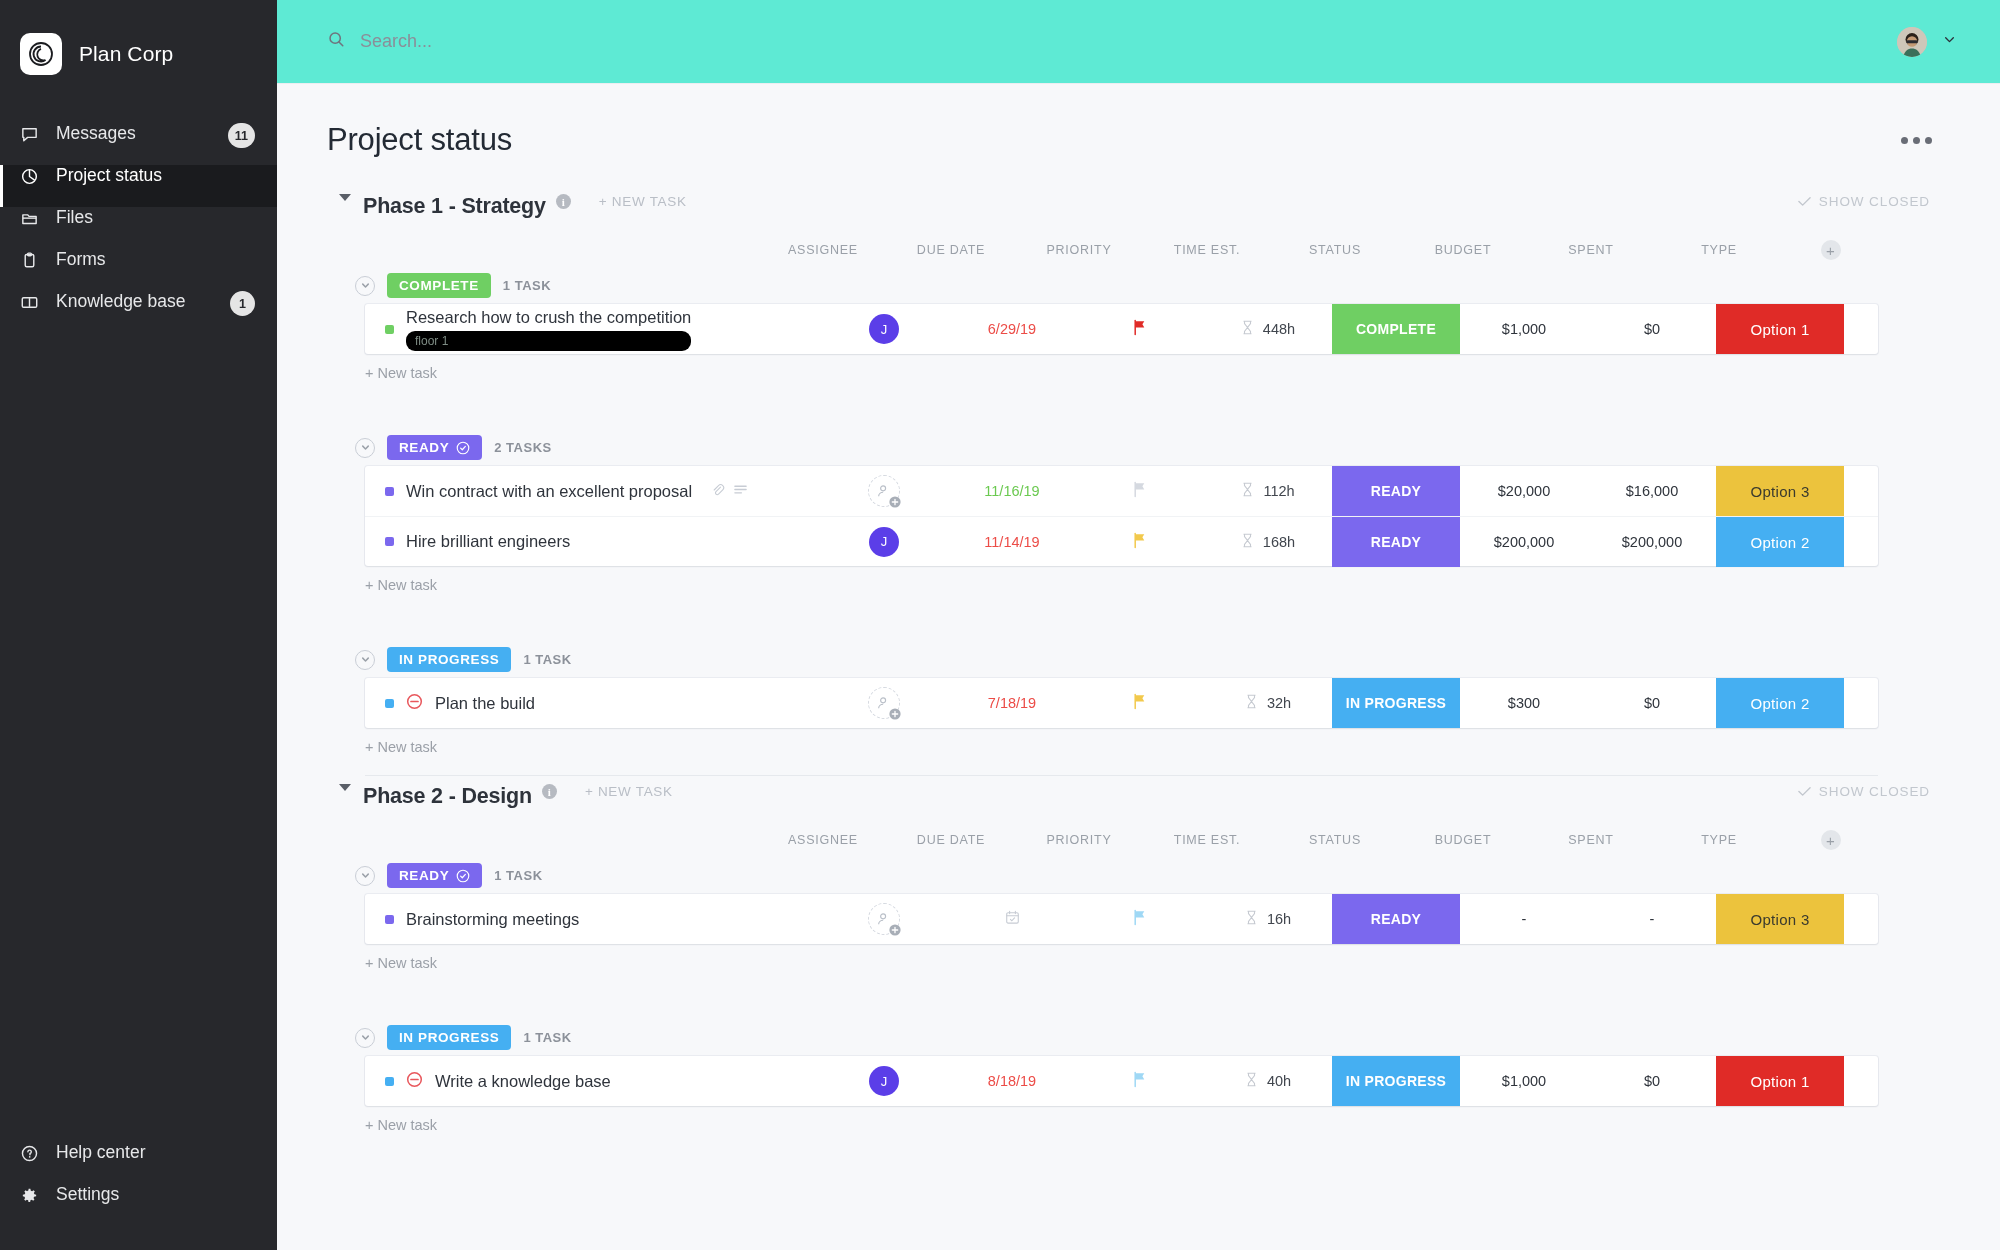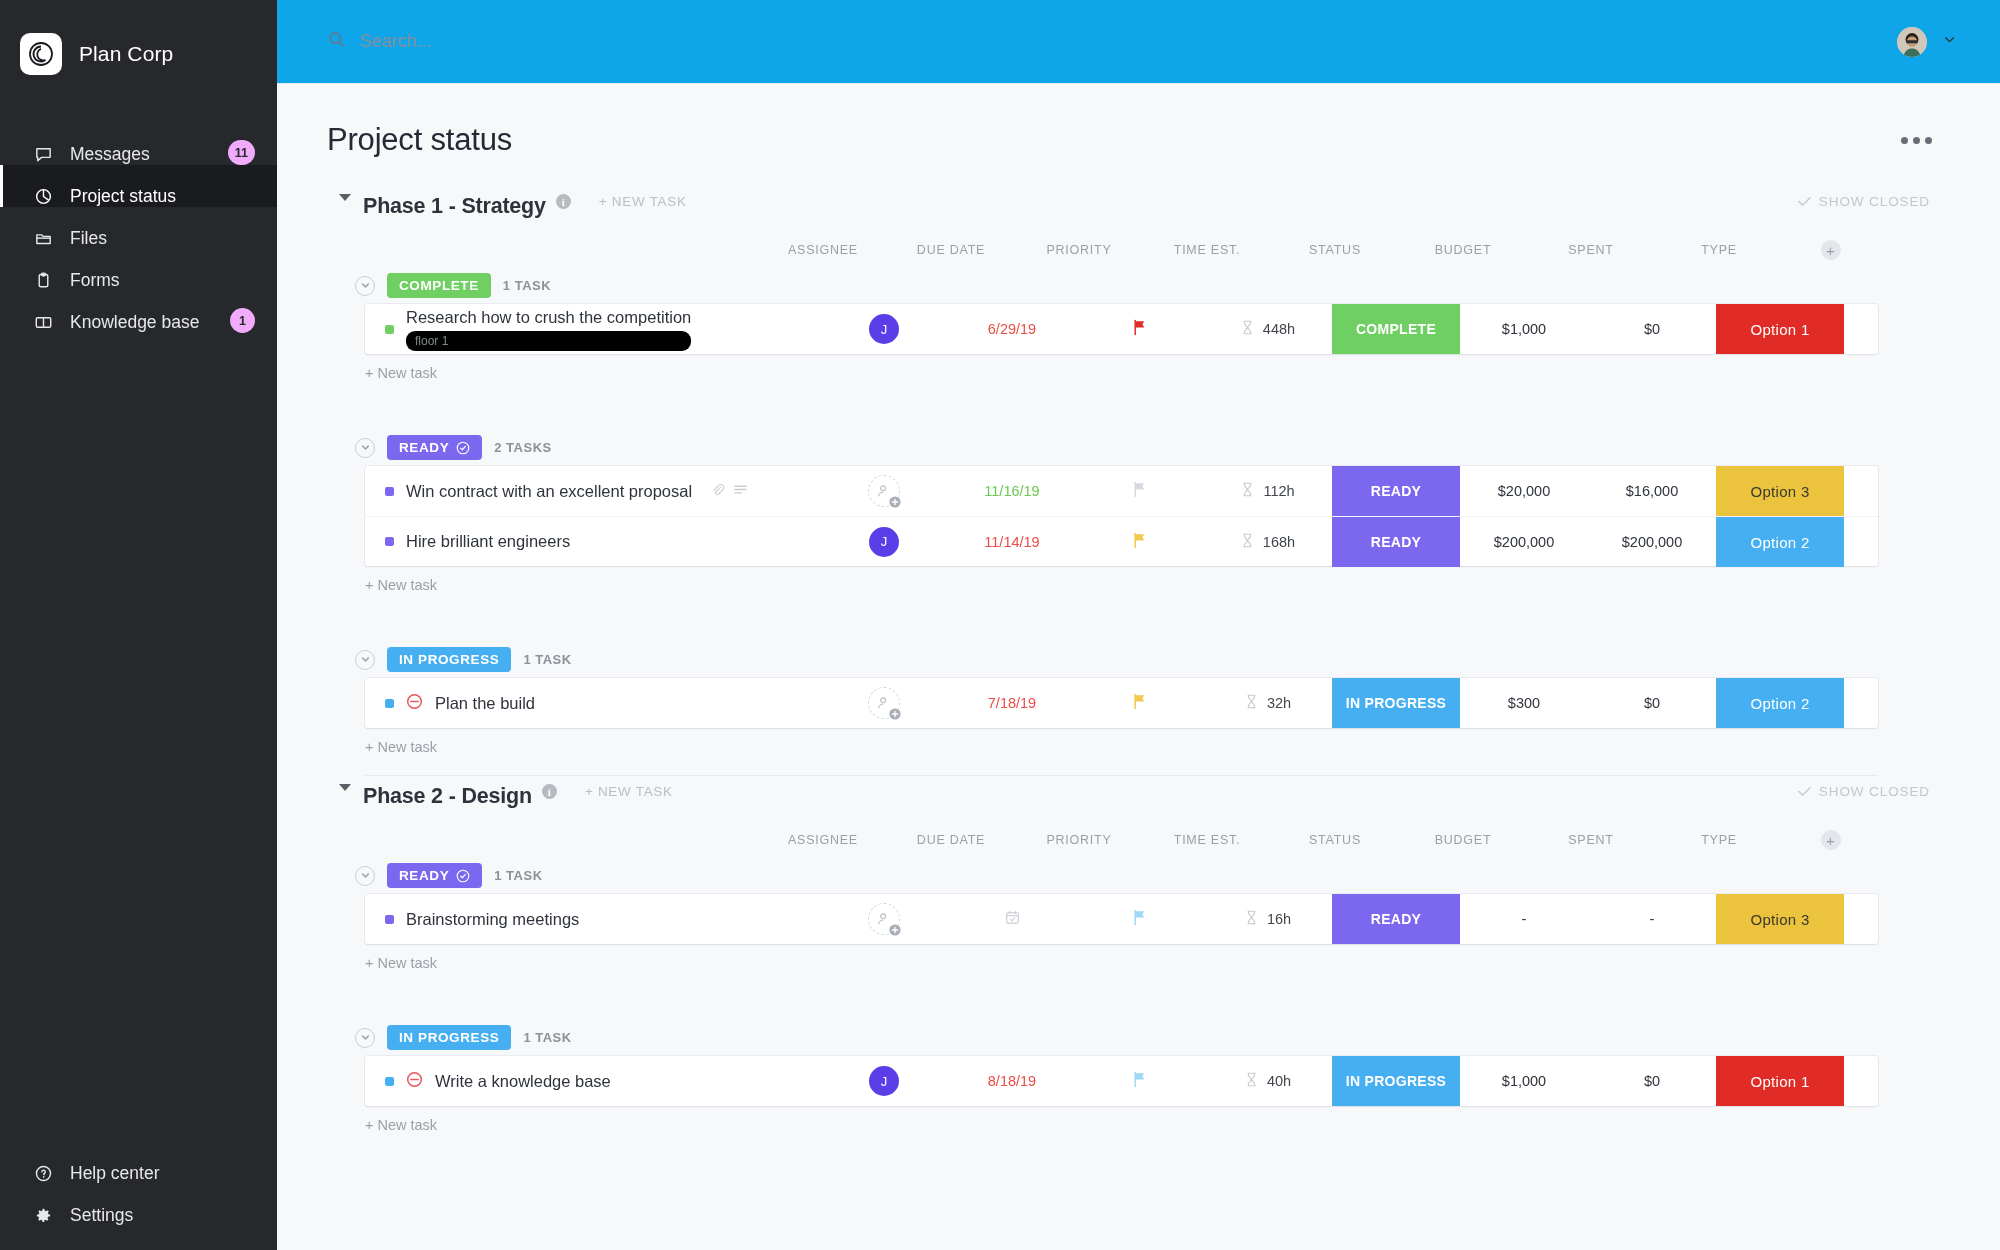--- a/index.html
+++ b/index.html
@@ -21,43 +21,43 @@
   .brand { display: flex; align-items: center; gap: 17px; padding: 22px 0 0 20px; height: 86px; }
   .brand-logo {
     width: 42px; height: 42px; border-radius: 10px; background: #ffffff;
     display: flex; align-items: center; justify-content: center;
     flex: 0 0 auto;
   }
   .brand-name { color: #fff; font-size: 21px; font-weight: 400; letter-spacing: .1px; }
 
   .nav { margin-top: 37px; }
   .nav-item {
-    display: flex; align-items: flex-end; height: 42px;
-    padding-left: 32px; gap: 16px; cursor: pointer; position: relative;
+    display: flex; align-items: flex-start; height: 42px;
+    padding-left: 18px; gap: 16px; cursor: pointer; position: relative;
   }
   .nav-item .nav-ico { width: 22px; height: 22px; display:flex; align-items:center; justify-content:center; flex:0 0 auto;}
   .nav-label { color: #e7e8ea; font-size: 17.5px; flex: 1; }
   .nav-item.active { background: #1a1b1e; }
   .nav-item.active .nav-label { color: #ffffff; }
   .nav-item.active::before {
     content: ""; position: absolute; left: 0; top: 0; bottom: 0; width: 3px; background: #fff;
   }
   .badge {
-    background: #f0abfc; color: #27282c; font-size: 12.5px; font-weight: 600;
+    background: #e5e5e5; color: #27282c; font-size: 12.5px; font-weight: 600;
     border-radius: 999px; min-width: 25px; height: 25px;
     display: flex; align-items: center; justify-content: center;
     margin-right: 22px; padding: 0 7px;
   }
   .nav-bottom { margin-top: auto; padding-bottom: 24px; }
   .nav-bottom .nav-item { height: 42px; }
 
   
   .topbar {
     position: absolute; left: 277px; top: 0; right: 0; height: 84px;
-    background: #0ea5e9; border-bottom: 1px solid #eceef1;
+    background: #5eead4; border-bottom: 1px solid #eceef1;
     display: flex; align-items: center;
   }
   .search-wrap { display: flex; align-items: center; gap: 14px; margin-left: 50px; flex: 1; }
   .search-input {
     border: none; outline: none; background: transparent;
     font-size: 18px; color: #3d4149; font-family: "Liberation Sans", sans-serif;
     width: 400px;
   }
   .search-input::placeholder { color: #8a8f99; }
   .user-area { display: flex; align-items: center; gap: 14px; margin-right: 42px; cursor: pointer; }

